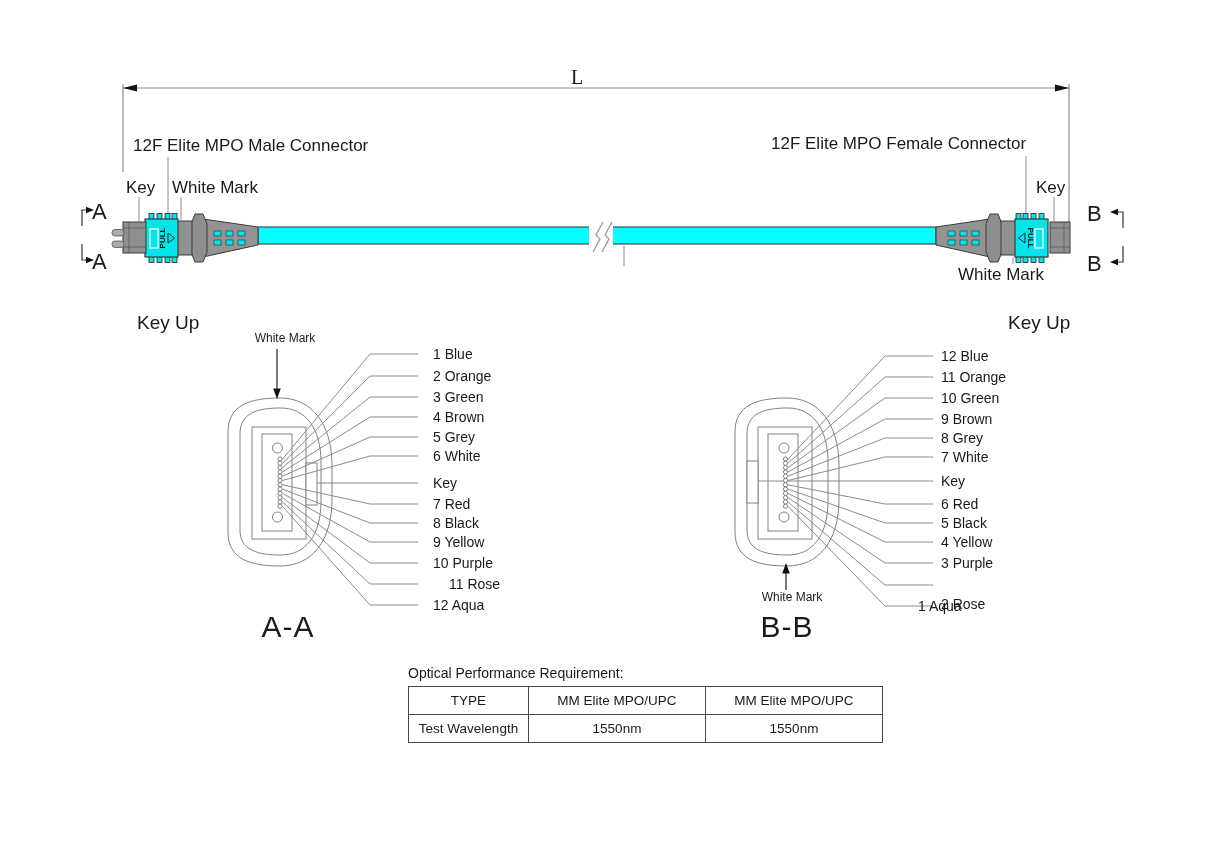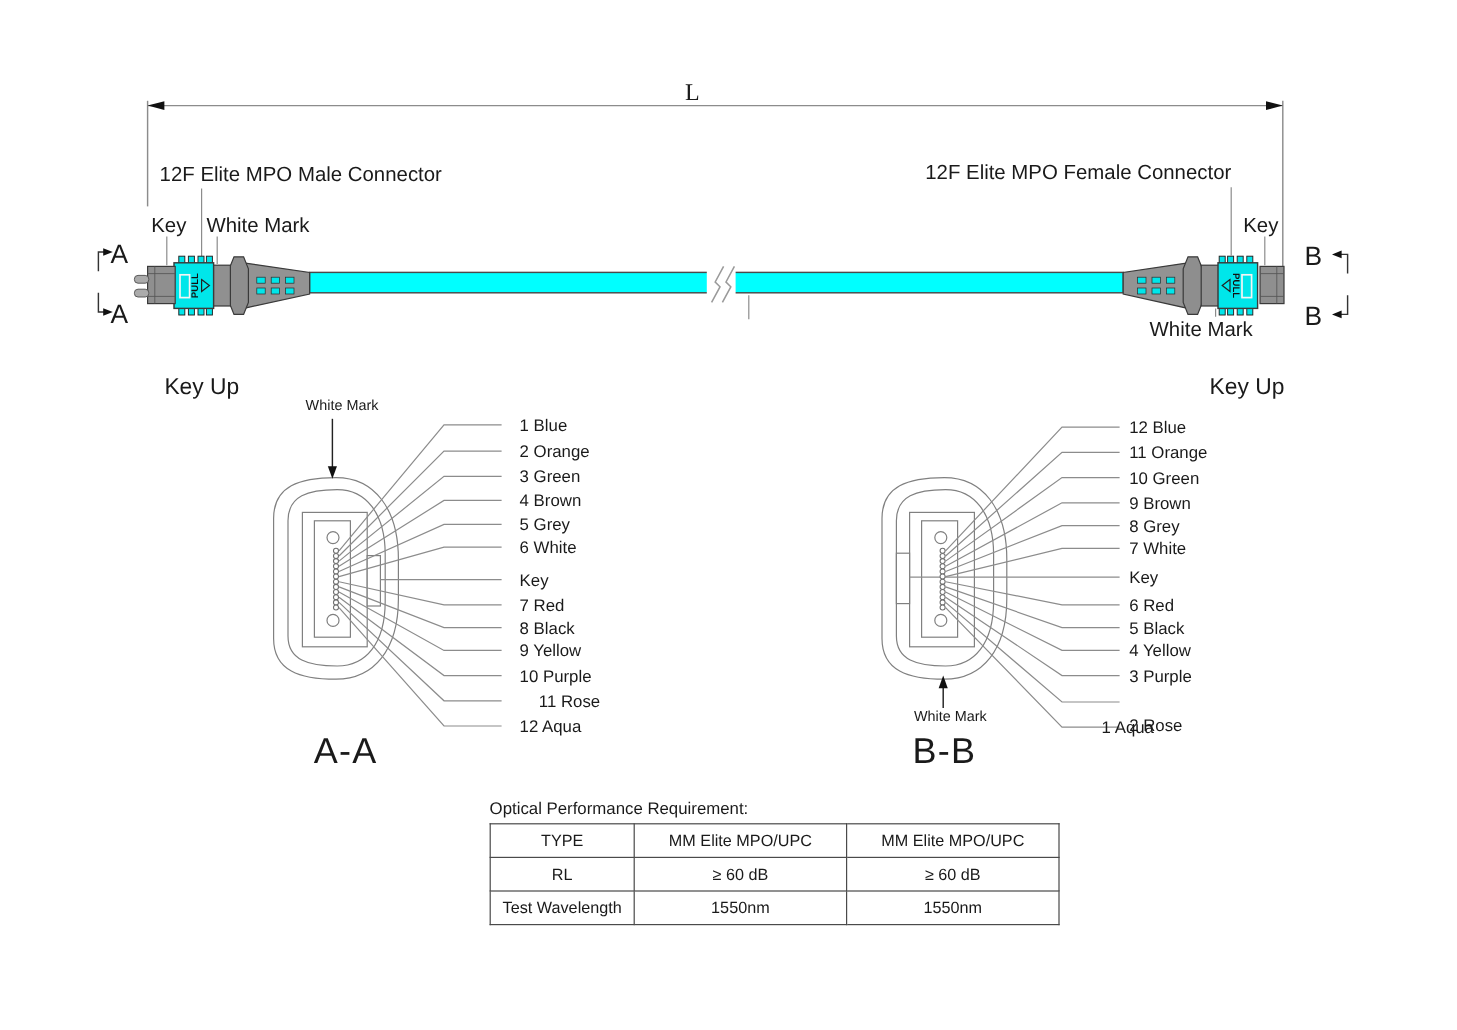--- a/index.html
+++ b/index.html
@@ -299,25 +299,20 @@
           <col class="c1">
           <col class="c2">
         </colgroup>
     <tbody>
       <tr>
         <td>TYPE</td>
         <td>MM Elite MPO/UPC</td>
         <td>MM Elite MPO/UPC</td>
       </tr>
       <tr>
-        <td>RL</td>
-        <td>≥ 60 dB</td>
-        <td>≥ 60 dB</td>
-      </tr>
-      <tr>
         <td>Test Wavelength</td>
         <td>1550nm</td>
         <td>1550nm</td>
       </tr>
     </tbody>
   </table>
 </div>
 
 </div>
 

